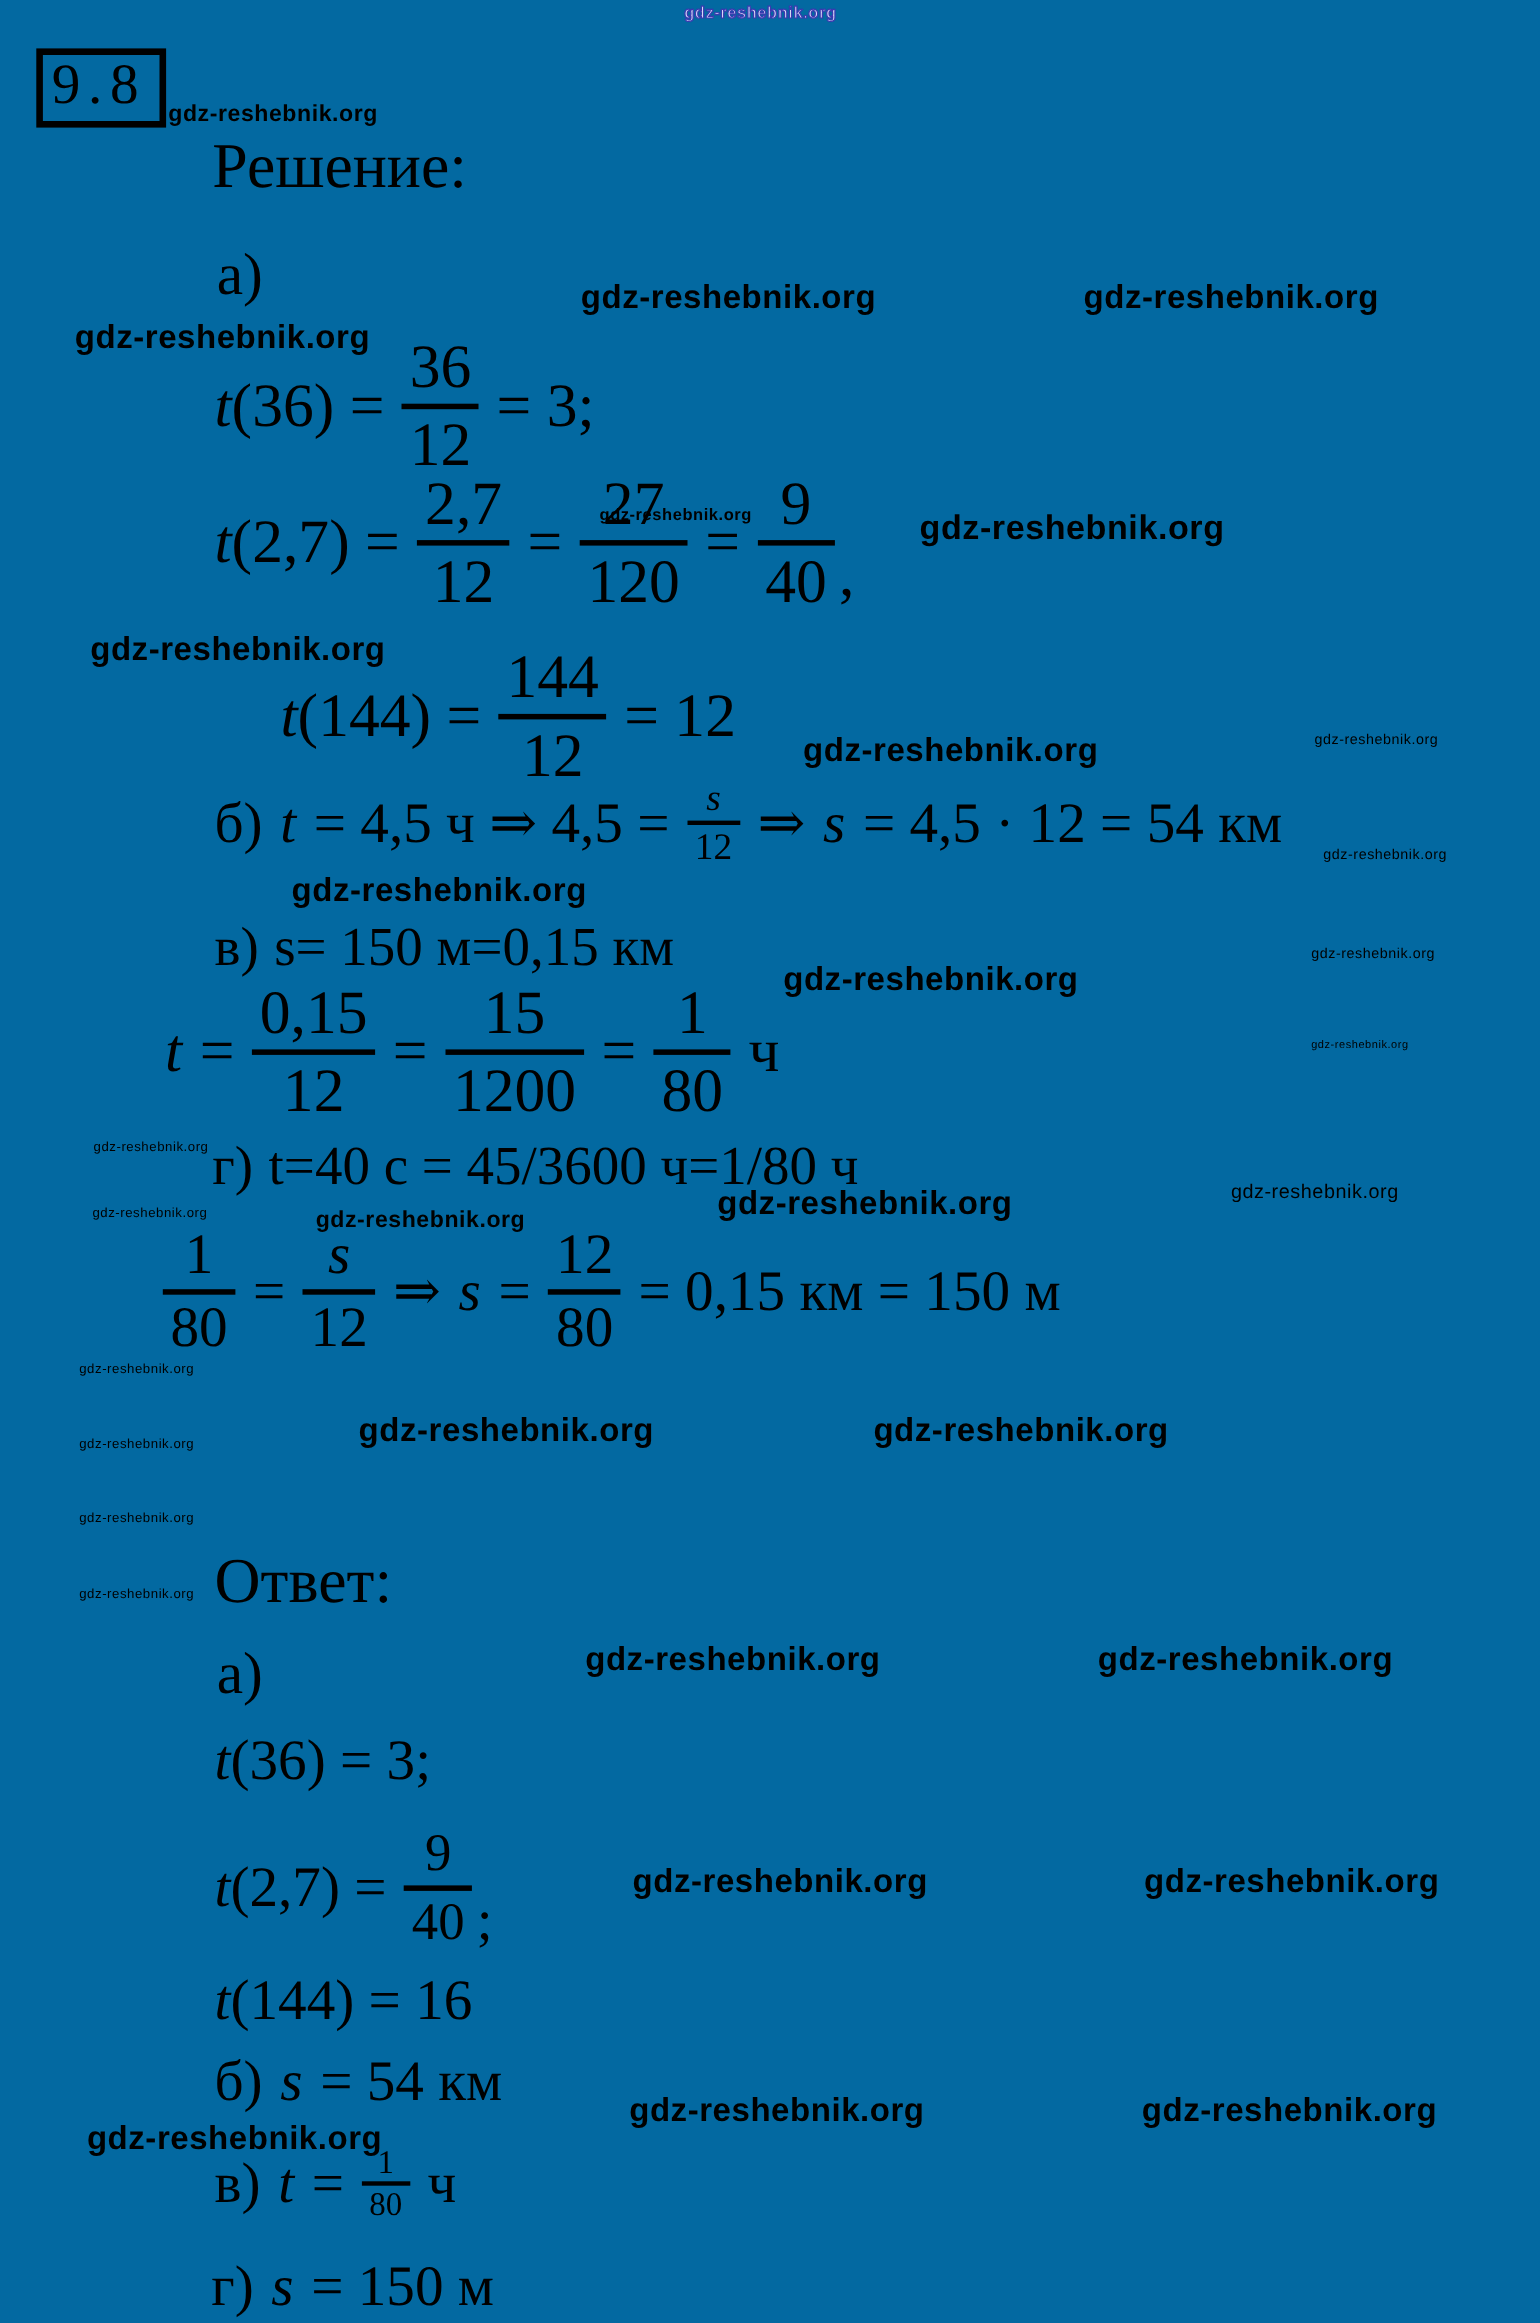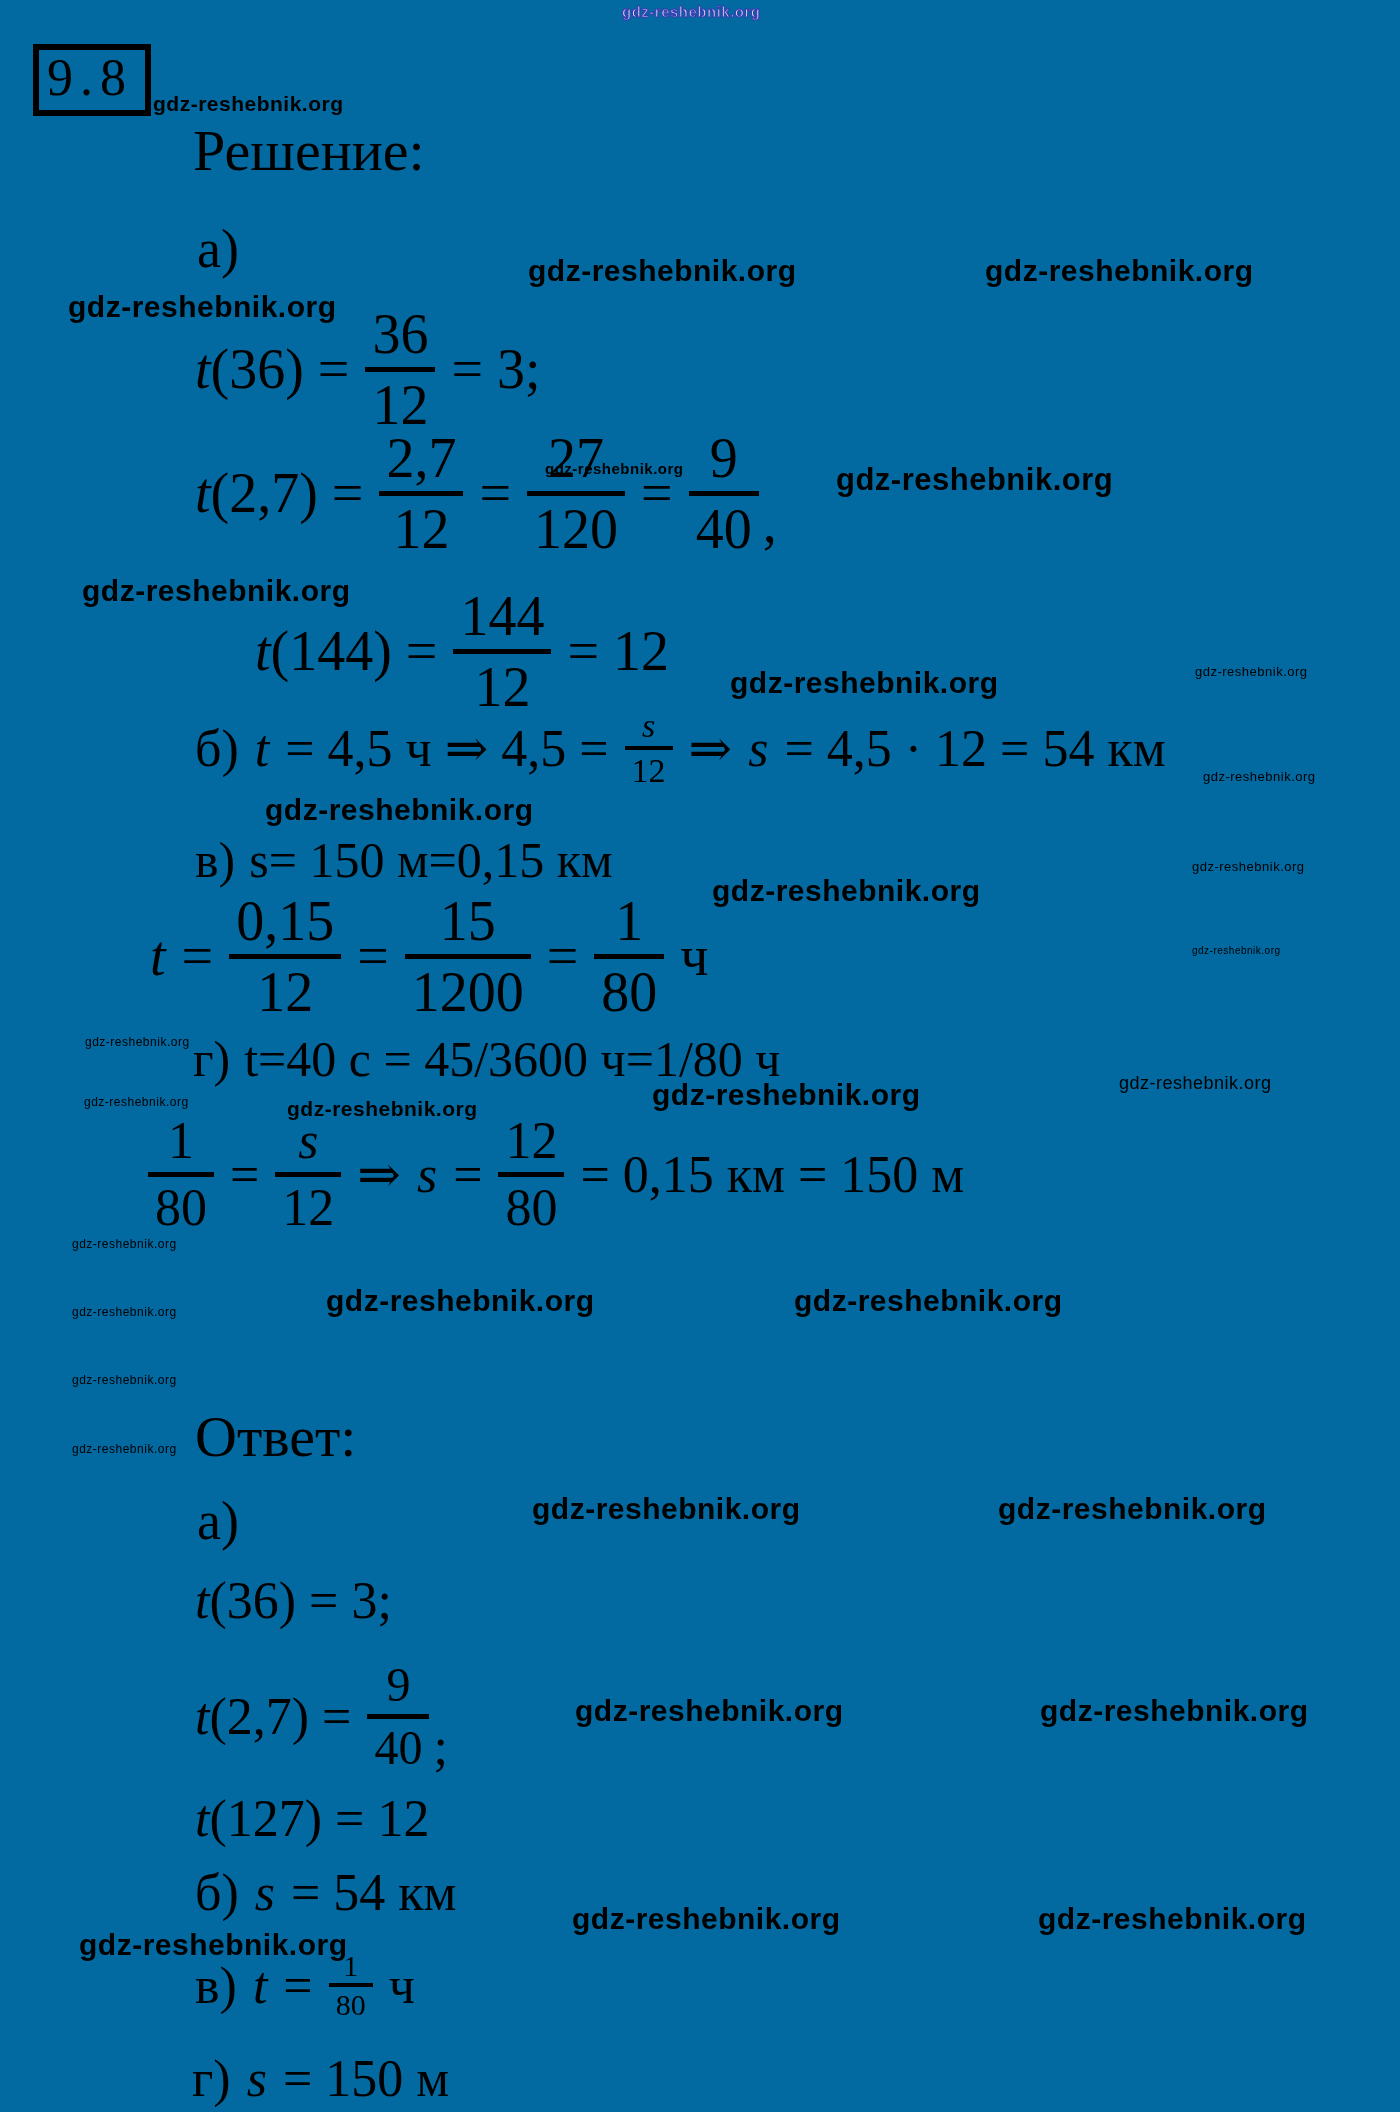--- a/index.html
+++ b/index.html
@@ -209,21 +209,21 @@
     <span><span class="it">t</span><span>(2,7) =</span></span>
     <span class="frac fs48">
       <span class="num">9</span>
       <span class="bar"></span>
       <span class="den">40</span>
     </span>
     <span class="lowpunct">;</span>
   </div>
 
   <div class="eqrow fs52" style="left:195px;top:1790px;">
-    <span><span class="it">t</span><span>(127) = 12</span></span>
+    <span><span class="it">t</span><span>(144) = 16</span></span>
   </div>
 
   <div class="eqrow fs52" style="left:195px;top:1864px;">
     <span>б)</span>
     <span class="it">s</span>
     <span>= 54 км</span>
   </div>
 
   <div class="eqrow fs52" style="left:195px;top:1950px;">
     <span>в)</span>

